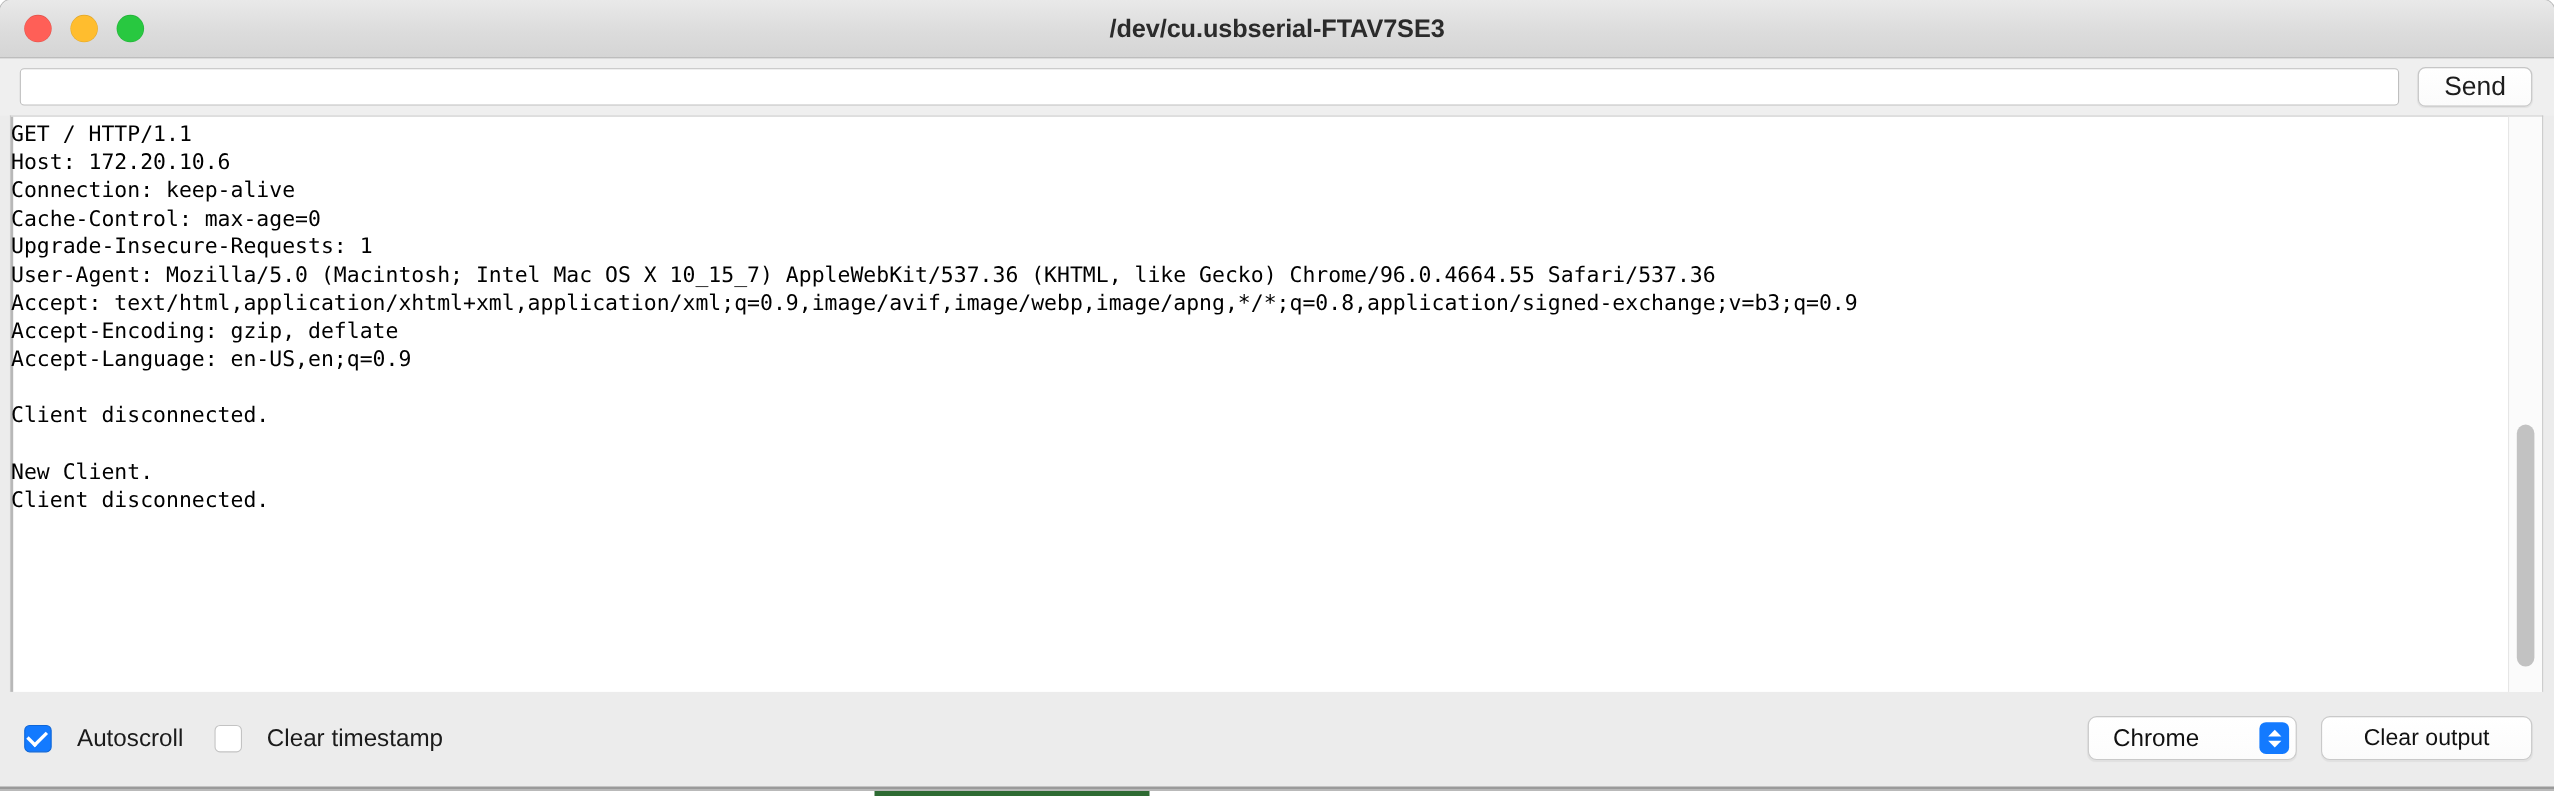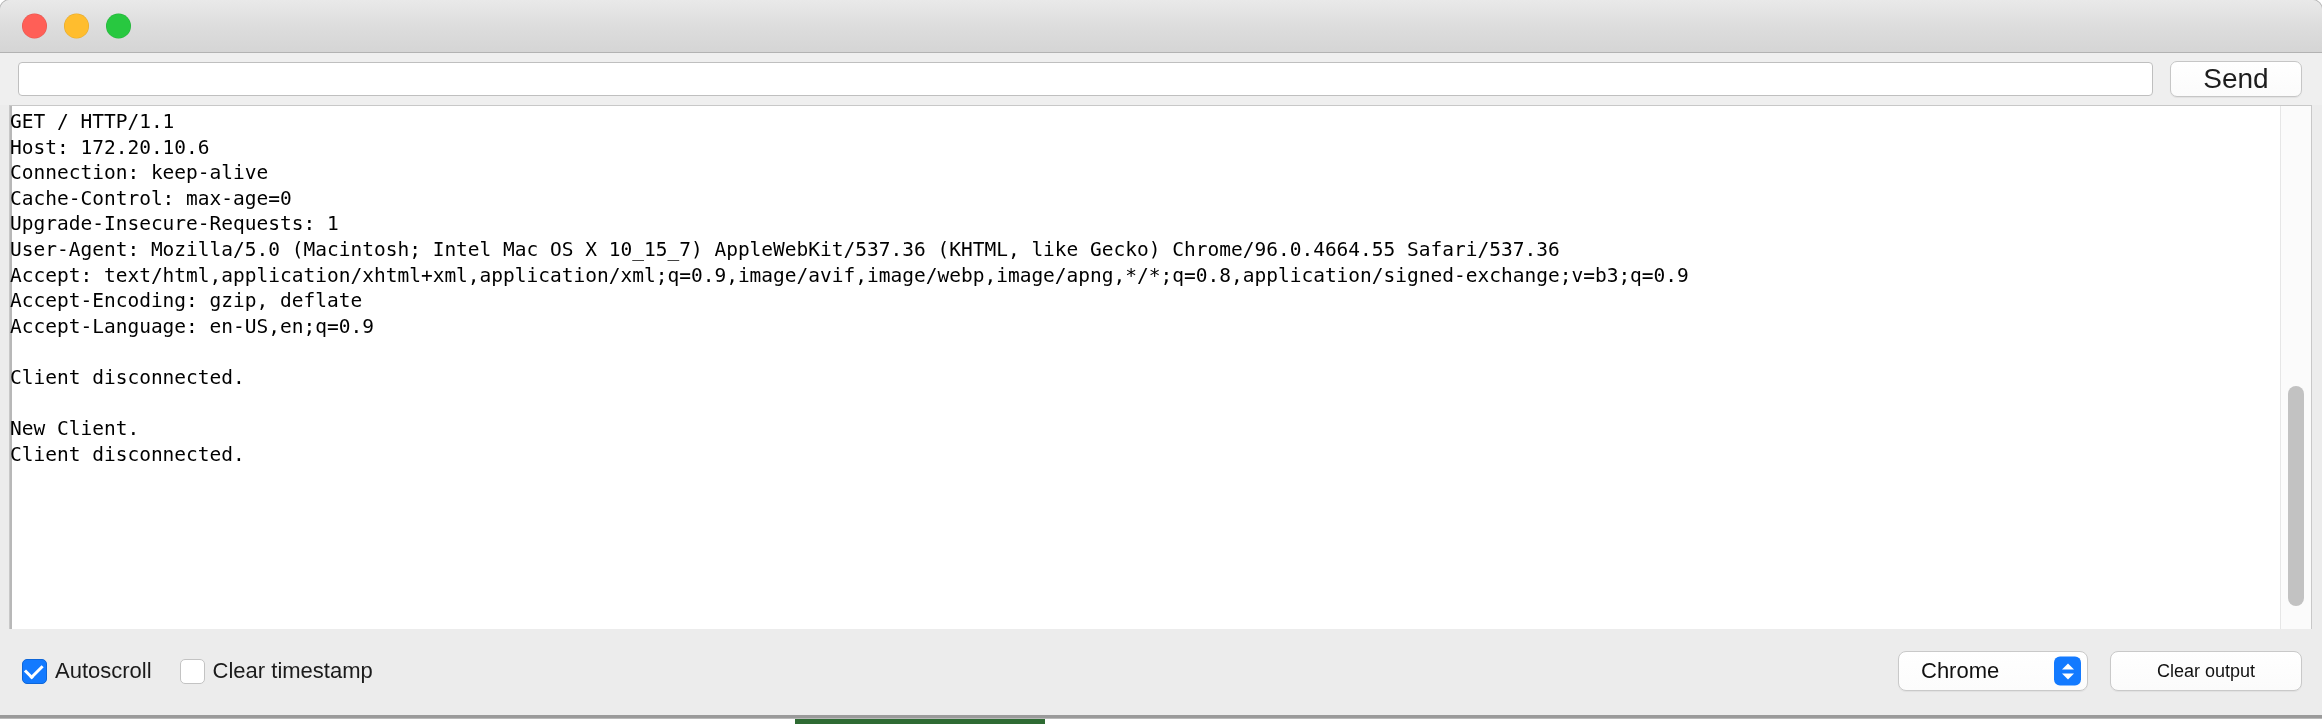--- a/index.html
+++ b/index.html
@@ -96,27 +96,27 @@
     border-radius: 4px;
     font-family: "Liberation Sans", sans-serif;
     font-size: 17px;
     color: #222;
     padding: 0 8px;
     box-sizing: border-box;
     outline: none;
   }
   .cmd-input::placeholder { color: #b0b0b0; }
   .send-btn {
-    width: 132px;
+    width: 104px;
     height: 36px;
     background: linear-gradient(180deg,#ffffff 0%,#fbfbfb 100%);
     border: 1px solid #c6c6c6;
     border-radius: 7px;
     font-family: "Liberation Sans", sans-serif;
-    font-size: 28px;
+    font-size: 24px;
     color: #1d1d1d;
     cursor: default;
     box-shadow: 0 1px 1px rgba(0,0,0,0.06);
   }
 
   
   .console-wrap {
     position: relative;
     height: 524px;
     margin: 0 10px 0 9px;
@@ -172,21 +172,21 @@
     background: #ececec;
     display: flex;
     align-items: center;
     padding: 0 20px 6px 22px;
     box-sizing: border-box;
     gap: 0;
   }
   .check-group {
     display: flex;
     align-items: center;
-    gap: 8px;
+    gap: 23px;
     margin-right: 28px;
   }
   .cbox {
     width: 25px;
     height: 25px;
     border-radius: 5px;
     box-sizing: border-box;
     display: inline-flex;
     align-items: center;
     justify-content: center;
@@ -259,21 +259,21 @@
   .popup.newline { width: 190px; }
   .popup.baud    { width: 196px; }
 
   .clear-btn {
     width: 192px;
     height: 40px;
     background: linear-gradient(180deg,#ffffff 0%,#fbfbfb 100%);
     border: 1px solid #c9c9c9;
     border-radius: 8px;
     font-family: "Liberation Sans", sans-serif;
-    font-size: 18px;
+    font-size: 21px;
     color: #111;
     cursor: default;
     box-shadow: 0 1px 1px rgba(0,0,0,0.05);
   }
 
   .window-bottom-edge {
     position: absolute;
     left: 0;
     bottom: 0;
     width: 100%;
@@ -289,20 +289,21 @@
 </div>
 
 <div class="window">
 
   <div class="titlebar">
     <div class="traffic">
       <span class="tl close"></span>
       <span class="tl min"></span>
       <span class="tl zoom"></span>
     </div>
+    <div class="win-title">/dev/cu.usbserial-FTAV7SE3</div>
   </div>
 
   <div class="toolbar">
     <input class="cmd-input" type="text" placeholder="" style="">
     <button class="send-btn">Send</button>
   </div>
 
   <div class="console-wrap">
     <div class="console-gutter"></div>
     <pre class="console-text">GET / HTTP/1.1

